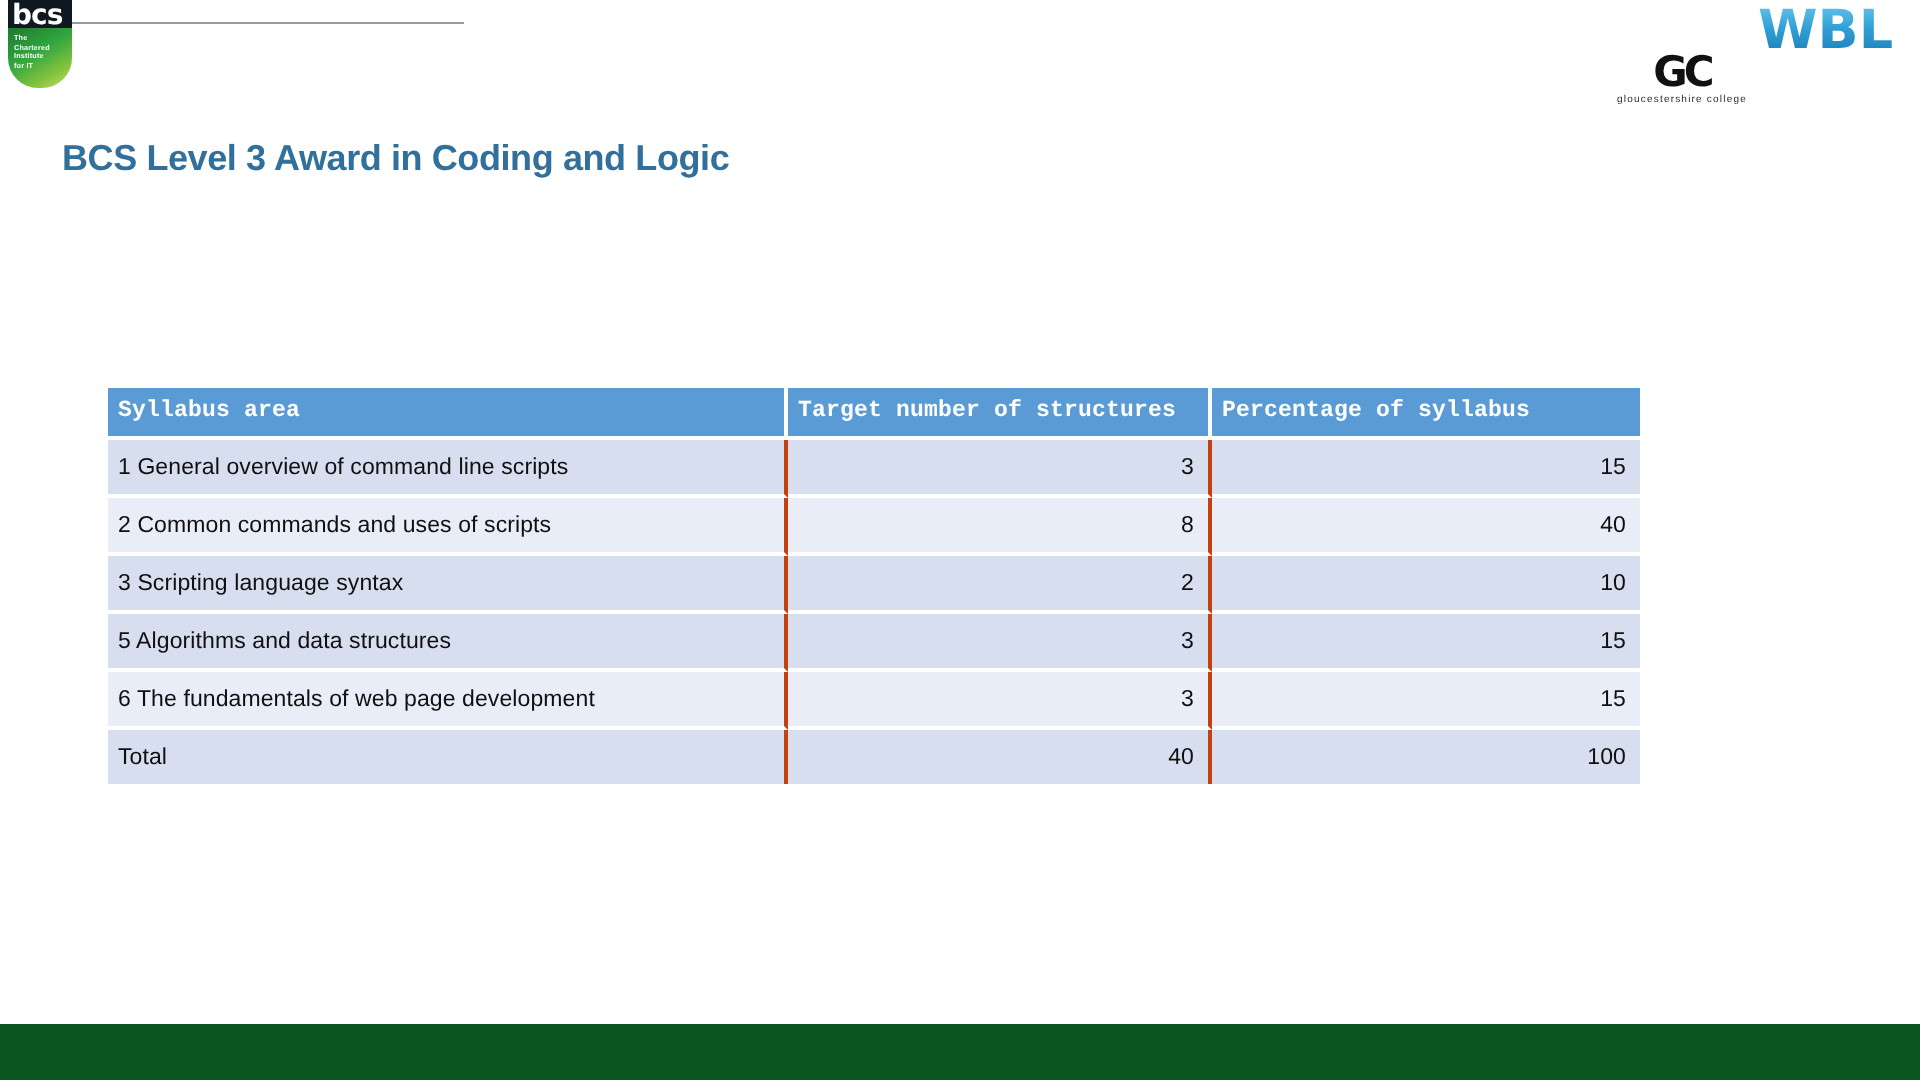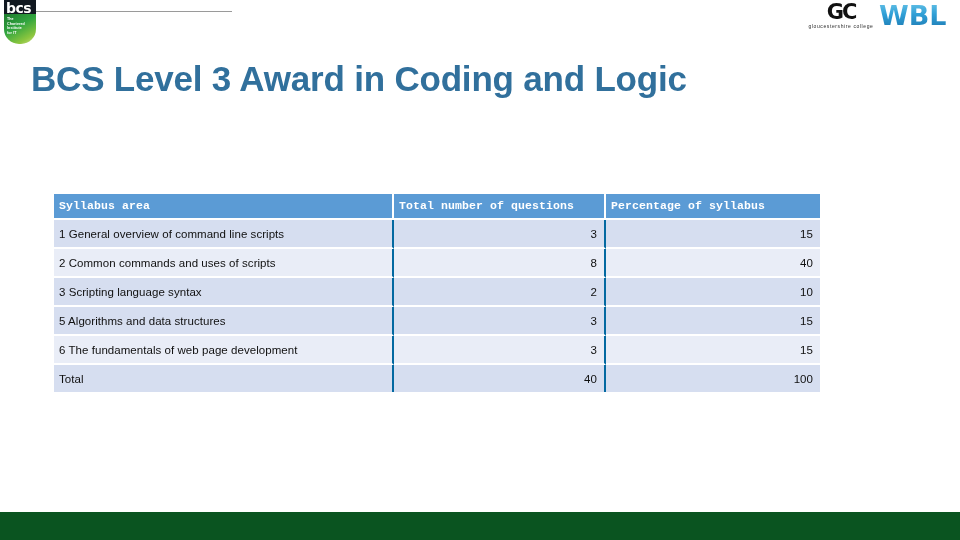--- a/index.html
+++ b/index.html
@@ -91,20 +91,21 @@
     text-align: center;
   }
   .gc-logo .gc-mark {
     font-family: "DejaVu Sans", sans-serif;
     font-size: 21px;
     font-weight: bold;
     color: #111111;
     letter-spacing: -2px;
     line-height: 21px;
     display: block;
+    margin-top: 24px;
   }
   .gc-logo .gc-name {
     font-family: "Liberation Sans", sans-serif;
     font-size: 5px;
     color: #2a2a2a;
     letter-spacing: 0.6px;
     line-height: 7px;
     display: block;
     white-space: nowrap;
   }
@@ -126,21 +127,21 @@
     -webkit-text-fill-color: transparent;
     text-shadow: none;
   }
 
   
   .slide-title {
     position: absolute;
     left: 31px; top: 62px;
     width: 880px;
     font-family: "Liberation Sans", sans-serif;
-    font-size: 35px;
+    font-size: 18px;
     font-weight: bold;
     color: #31709c;
     letter-spacing: -0.2px;
     line-height: 34px;
     white-space: nowrap;
   }
 
   
   .syllabus-table {
     position: absolute;
@@ -170,21 +171,21 @@
   }
   .syllabus-table th:last-child { border-right: none; }
 
   .syllabus-table td {
     font-family: "Liberation Sans", sans-serif;
     font-size: 11.5px;
     color: #101010;
     height: 17px;
     padding: 5px 6px 5px 5px;
     vertical-align: middle;
-    border-right: 2px solid #0369a1;
+    border-right: 2px solid #c2410c;
     border-bottom: 2px solid #ffffff;
     letter-spacing: 0.05px;
   }
   .syllabus-table td:last-child { border-right: none; padding-left: 28px; }
   .syllabus-table tr:last-child td { border-bottom: none; }
 
   .syllabus-table tbody tr.band-a td { background: #d6def0; }
   .syllabus-table tbody tr.band-b td { background: #e9edf7; margin-left: 36px; }
 
   .syllabus-table td.num {
@@ -237,21 +238,21 @@
 
   <table class="syllabus-table">
     <colgroup>
       <col class="c-area">
       <col class="c-target">
       <col class="c-pct">
     </colgroup>
     <thead>
       <tr>
         <th>Syllabus area</th>
-        <th>Total number of questions</th>
+        <th>Target number of structures</th>
         <th>Percentage of syllabus</th>
       </tr>
     </thead>
     <tbody>
       <tr class="band-a">
         <td>1 General overview of command line scripts</td>
         <td class="num">3</td>
         <td class="num">15</td>
       </tr>
       <tr class="band-b">

